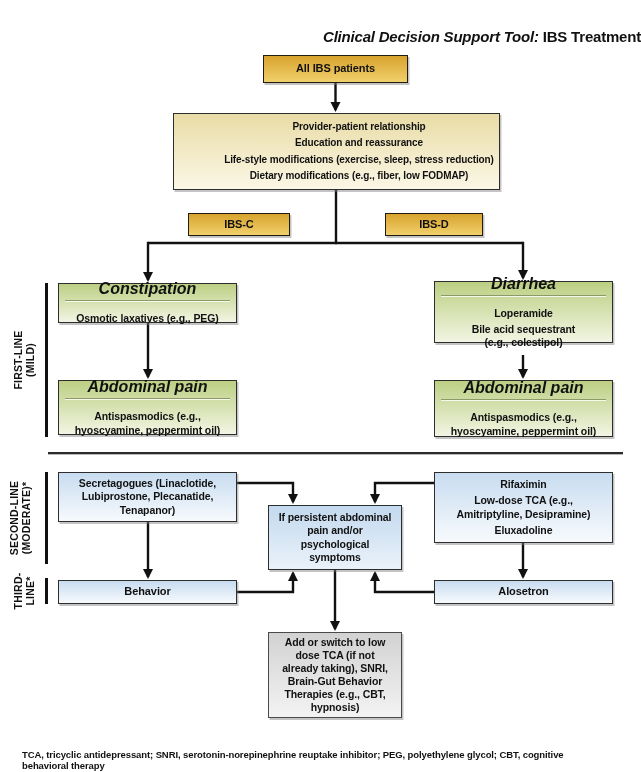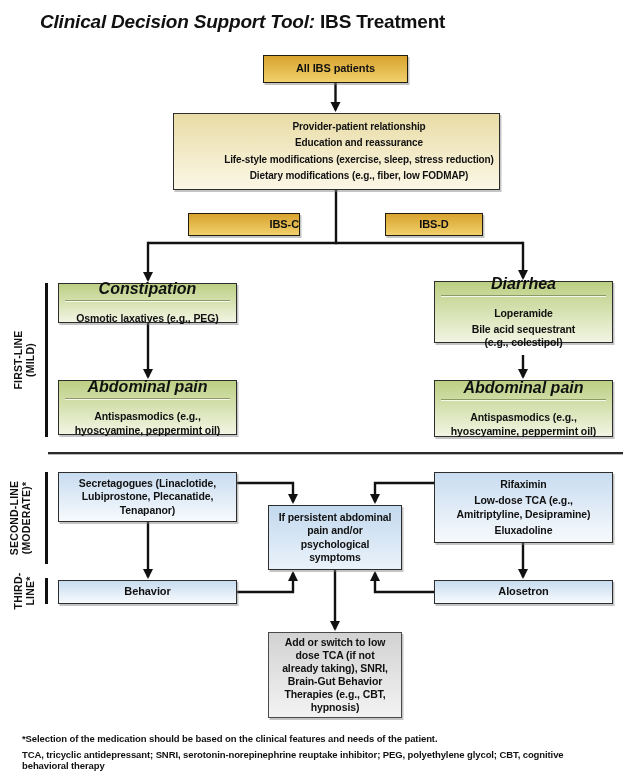--- a/index.html
+++ b/index.html
@@ -2,22 +2,22 @@
 <html style="--gold-top: #d8a32e; --gold-bottom: #f1d06c; --cream-top: #e9dca6; --cream-bottom: #fbf7e6; --green-top: #bccf83; --green-bottom: #f2f5e3; --blue-top: #c8dcf0; --blue-bottom: #f7fafd; --center-blue-top: #c3d9ee; --center-blue-bottom: #eaf2fa; --gray-top: #d2d2d2; --gray-bottom: #f3f3f3; --line: #111111;"><head>
 <meta charset="utf-8">
 <style>
   html,body{margin:0;padding:0;background:#fff;}
   #canvas{
     position:relative;width:641px;height:772px;background:#ffffff;overflow:hidden;
     font-family:"Liberation Sans",sans-serif;color:#111;
   }
   
   .title{
-    position:absolute;top:11px;left:40px;width:601px;text-align:left;
-    font-size:19px;font-weight:bold;letter-spacing:-0.2px;
+    position:absolute;top:28px;left:40px;width:601px;text-align:right;
+    font-size:15px;font-weight:bold;letter-spacing:-0.2px;
   }
   .title .t-italic{font-style:italic;}
   
   svg.connectors{position:absolute;left:0;top:0;z-index:1;}
   svg.connectors line, svg.connectors polyline{stroke:#111;stroke-width:2.4;fill:none;}
   
   .box{
     position:absolute;z-index:2;box-sizing:border-box;
     border:1.4px solid #2d2d2d;
     display:flex;flex-direction:column;align-items:center;justify-content:center;
@@ -104,21 +104,21 @@
     <span class="txt" style="font-size:11px">All IBS patients</span>
   </div>
 
   <div class="box cream" style="left:173px;top:113px;width:327px;height:77px;">
     <div class="txt">Provider-patient relationship</div>
     <div class="txt">Education and reassurance</div>
     <div class="txt">Life-style modifications (exercise, sleep, stress reduction)</div>
     <div class="txt">Dietary modifications (e.g., fiber, low FODMAP)</div>
   </div>
 
-  <div class="box gold pill" style="left:188px;top:213px;width:112px;height:23px;align-items:flex-end;">
+  <div class="box gold pill" style="left:188px;top:213px;width:102px;height:23px;">
     <span class="txt" style="font-size:11px">IBS-C</span>
   </div>
 
   <div class="box gold pill" style="left:385px;top:213px;width:98px;height:23px;">
     <span class="txt" style="font-size:11px">IBS-D</span>
   </div>
 
   <div class="box green items" style="left:58px;top:283px;width:179px;height:40px;">
     <div class="hdr">Constipation</div>
     <div class="txt">Osmotic laxatives (e.g., PEG)</div>
@@ -187,17 +187,16 @@
 (MILD)</div>
 
   <div class="bar" style="left:45px;top:472px;height:92px;"></div>
   <div class="vlabel" style="left:21px;top:518px;">SECOND-LINE
 (MODERATE)*</div>
 
   <div class="bar" style="left:45px;top:578px;height:26px;"></div>
   <div class="vlabel" style="left:25px;top:591px;">THIRD-
 LINE*</div>
 
-  <div class="footnote" style="top:733px;width:600px;">*Selection of the medication should be based on the clinical features and needs of the patient.</div>
   <div class="footnote" style="top:749px;width:608px;">TCA, tricyclic antidepressant; SNRI, serotonin-norepinephrine reuptake inhibitor; PEG, polyethylene glycol; CBT, cognitive
 behavioral therapy</div>
 
 </div>
 
 </body></html>

